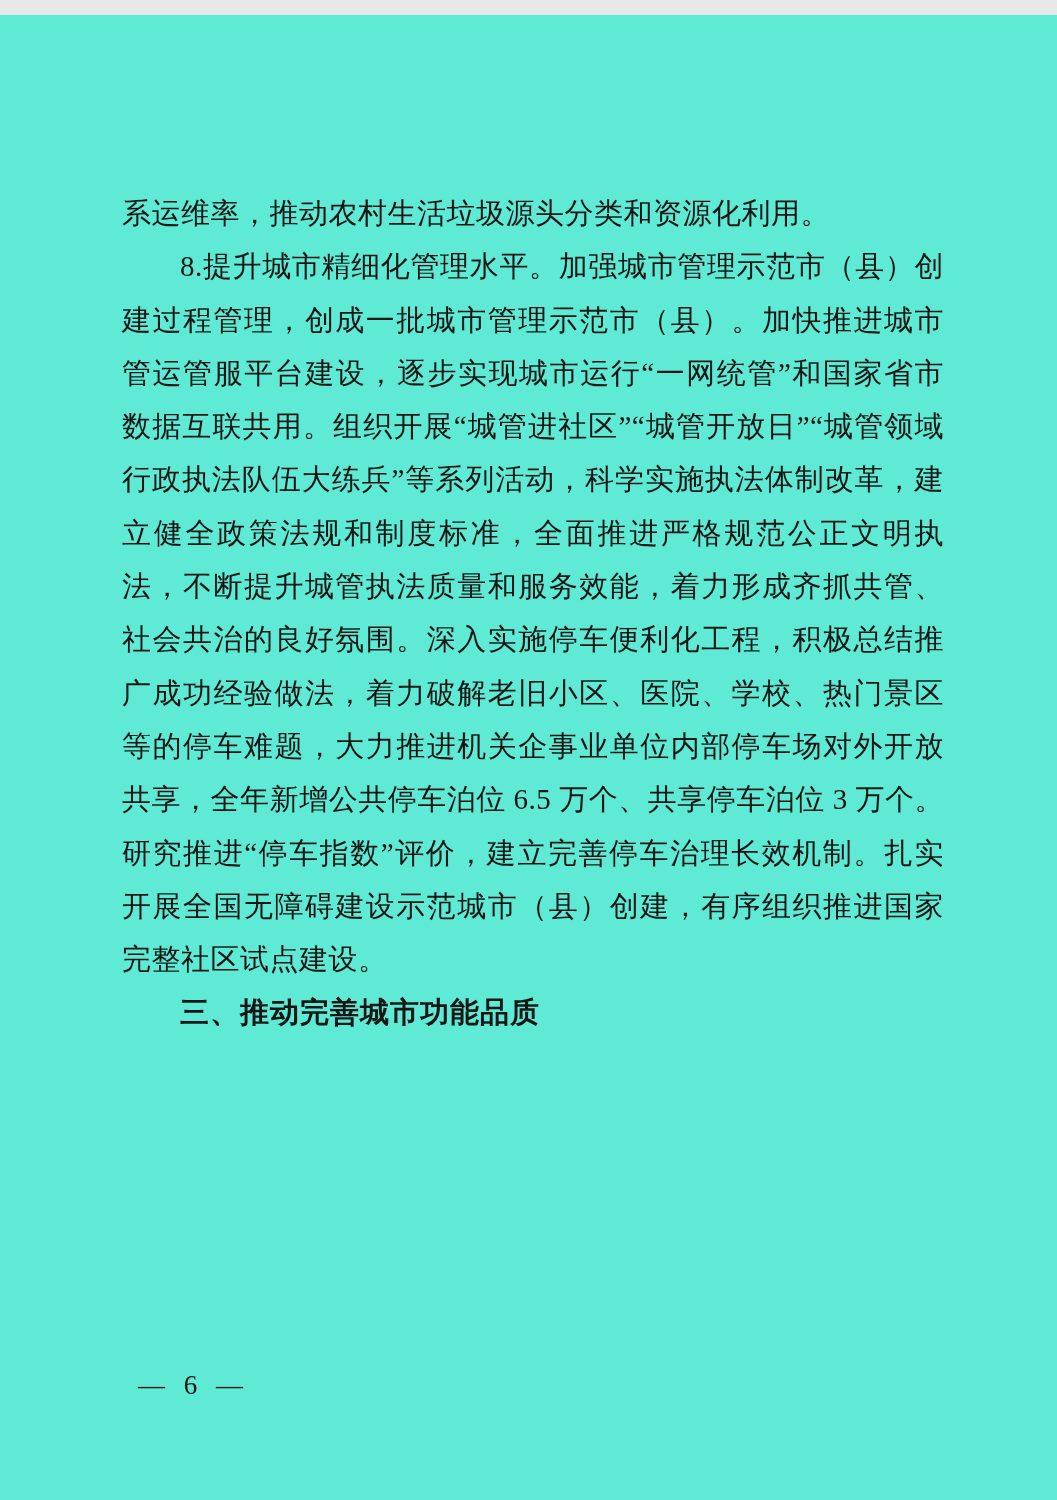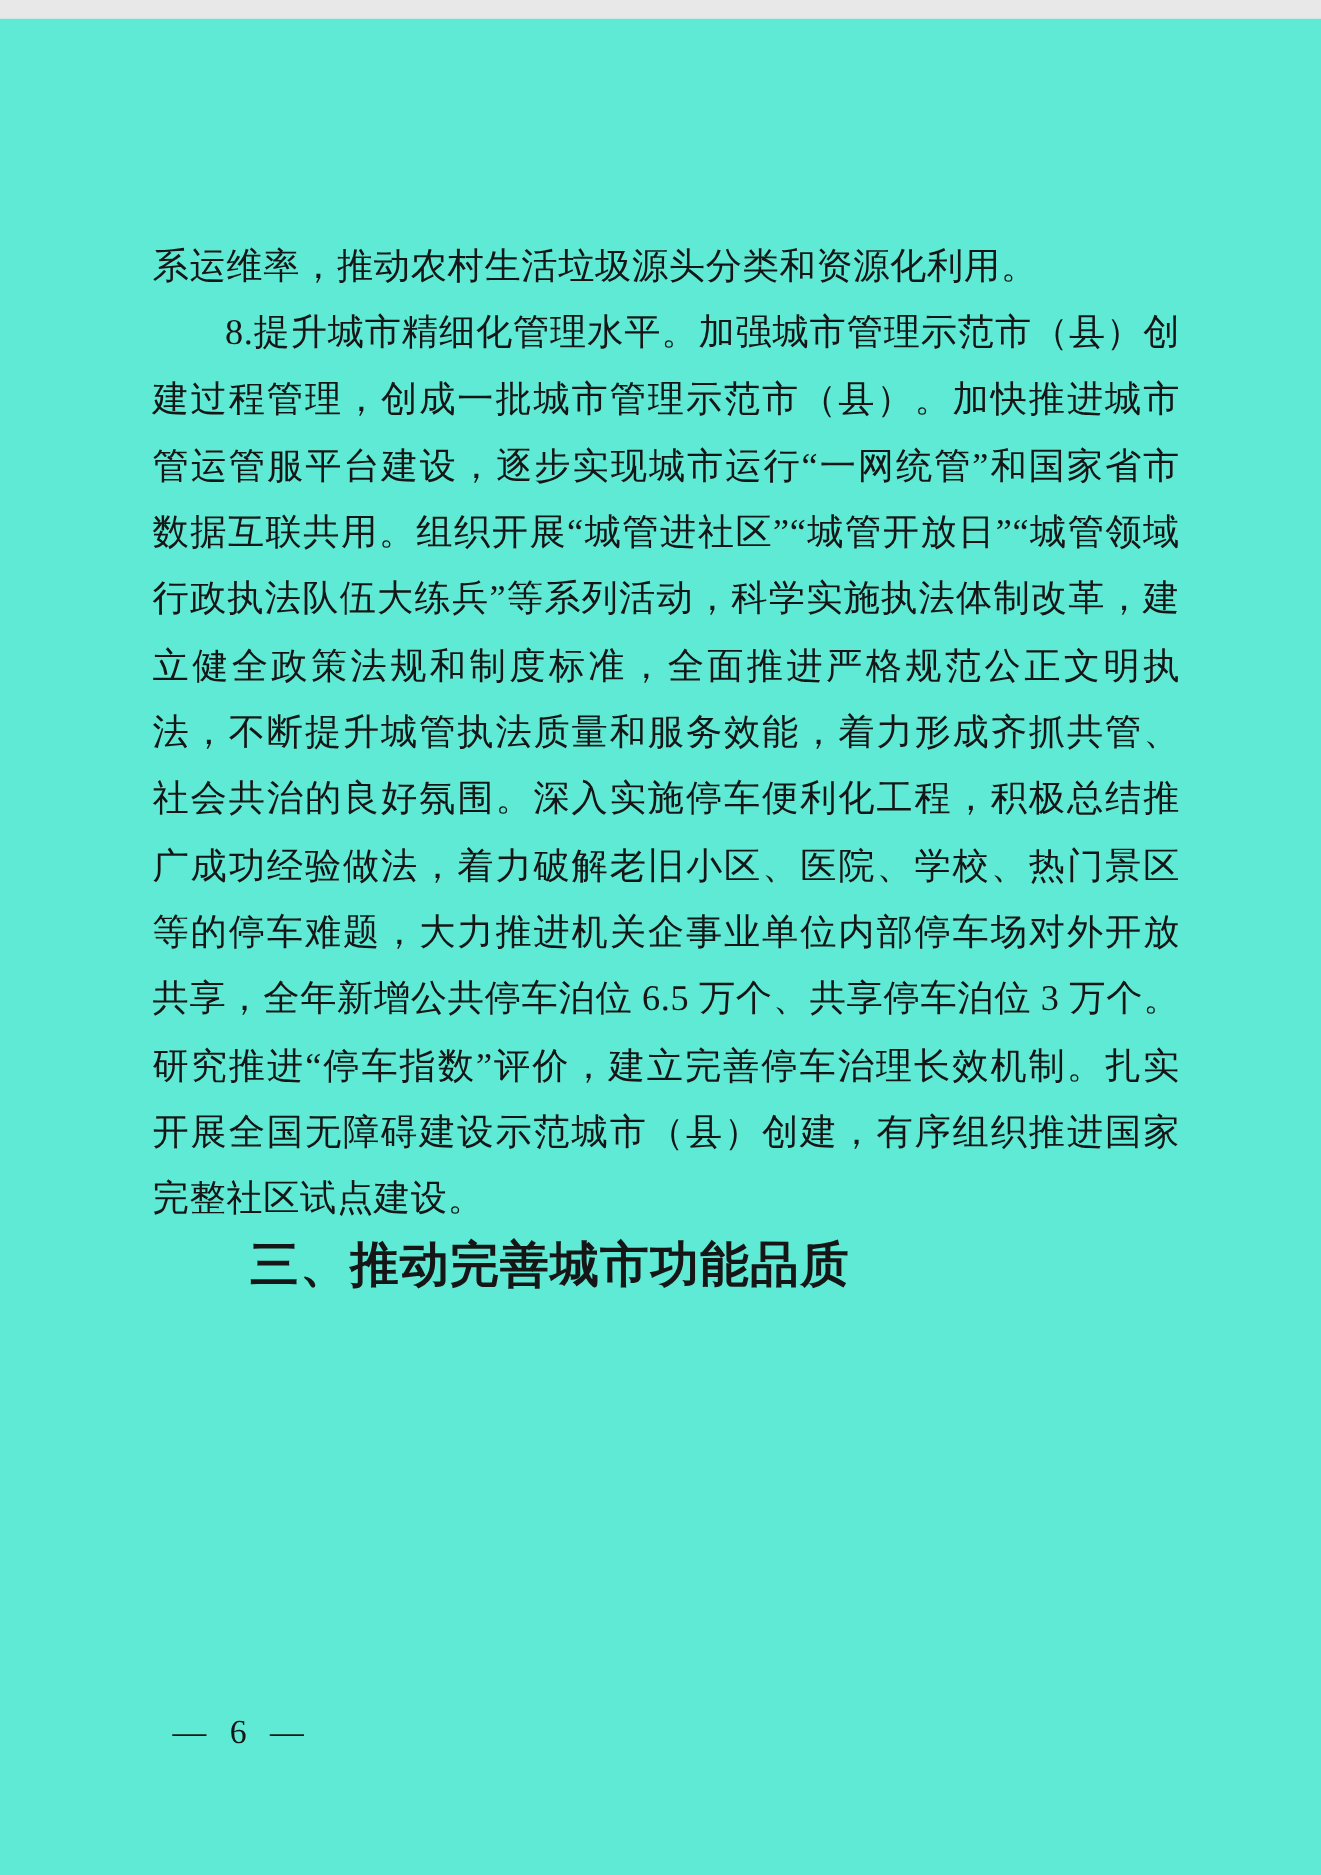--- a/index.html
+++ b/index.html
@@ -37,21 +37,21 @@
   }
   p.para {
     text-indent: 2em;
   }
   .lead-bold {
     font-weight: normal;
   }
   h2.section-heading {
     font-family: Liberation Sans, sans-serif;
     font-weight: bold;
-    font-size: 39px;
+    font-size: 29px;
     text-indent: 2em;
     letter-spacing: 1px;
   }
   .footer {
     position: absolute;
     left: 138px;
     top: 1355px;
     font-size: 27px;
     letter-spacing: 6px;
     color: #161616;

